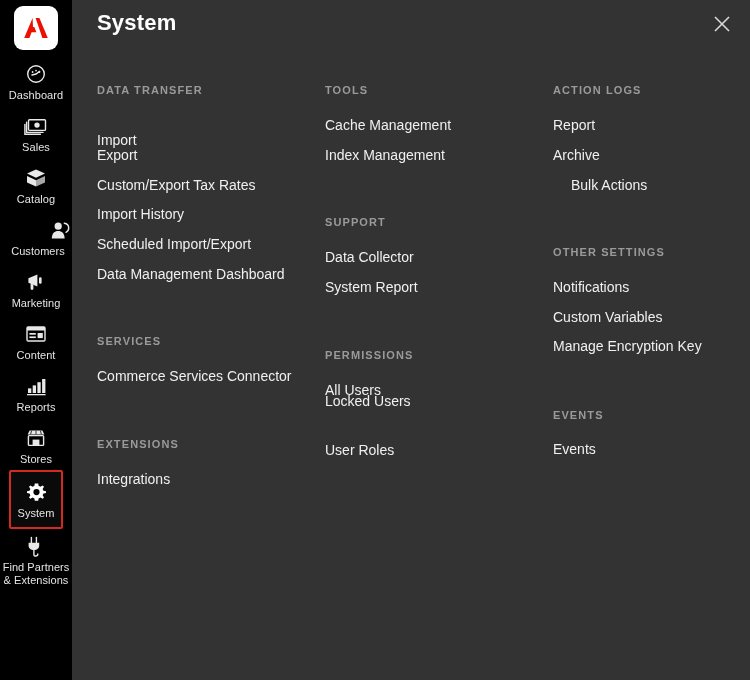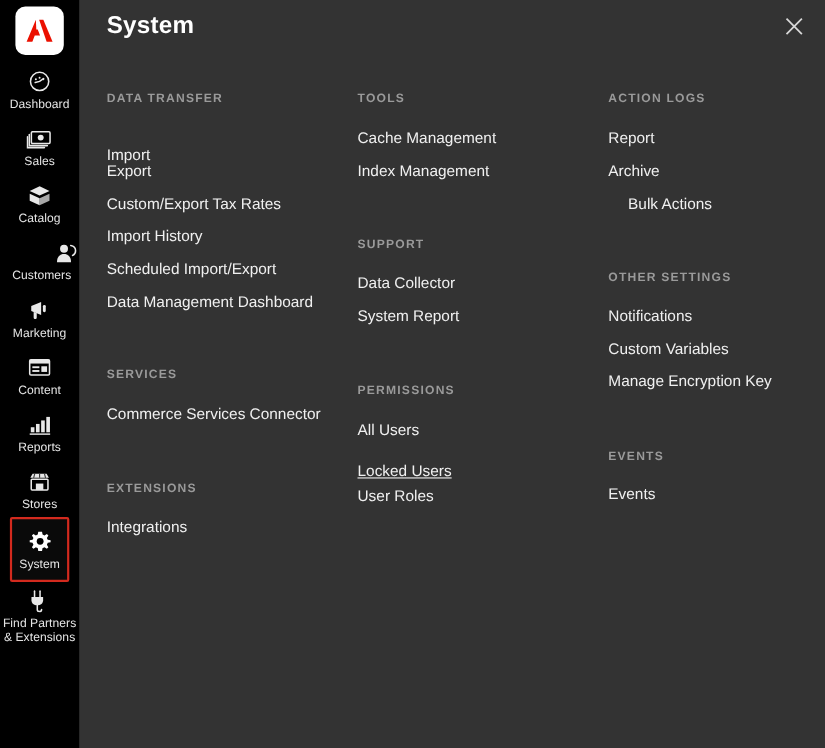--- a/index.html
+++ b/index.html
@@ -276,21 +276,21 @@
     </div>
   <div class="column" id="col-2">
       <div class="section-title" style="position: absolute; top: 4px;">Tools</div>
       <a class="menu-link" style="position: absolute; top: 30px;">Cache Management</a>
       <a class="menu-link" style="position: absolute; top: 60px;">Index Management</a>
       <div class="section-title" style="position: absolute; top: 136px;">Support</div>
       <a class="menu-link" style="position: absolute; top: 162px;">Data Collector</a>
       <a class="menu-link" style="position: absolute; top: 192px;">System Report</a>
       <div class="section-title" style="position: absolute; top: 269px;">Permissions</div>
       <a class="menu-link" style="position: absolute; top: 295px;">All Users</a>
-      <a class="menu-link" style="position: absolute; top: 333px; text-decoration: underline;">Locked Users</a>
+      <a class="menu-link" style="position: absolute; top: 306px;">Locked Users</a>
       <a class="menu-link" style="position: absolute; top: 355px;">User Roles</a>
     </div>
   <div class="column" id="col-3">
       <div class="section-title" style="position: absolute; top: 4px;">Action Logs</div>
       <a class="menu-link" style="position: absolute; top: 30px; text-align: right;">Report</a>
       <a class="menu-link" style="position: absolute; top: 60px;">Archive</a>
       <a class="menu-link" style="position: absolute; top: 90px; margin-left: 18px;">Bulk Actions</a>
       <div class="section-title" style="position: absolute; top: 166px;">Other Settings</div>
       <a class="menu-link" style="position: absolute; top: 192px; text-align: right;">Notifications</a>
       <a class="menu-link" style="position: absolute; top: 222px;">Custom Variables</a>

